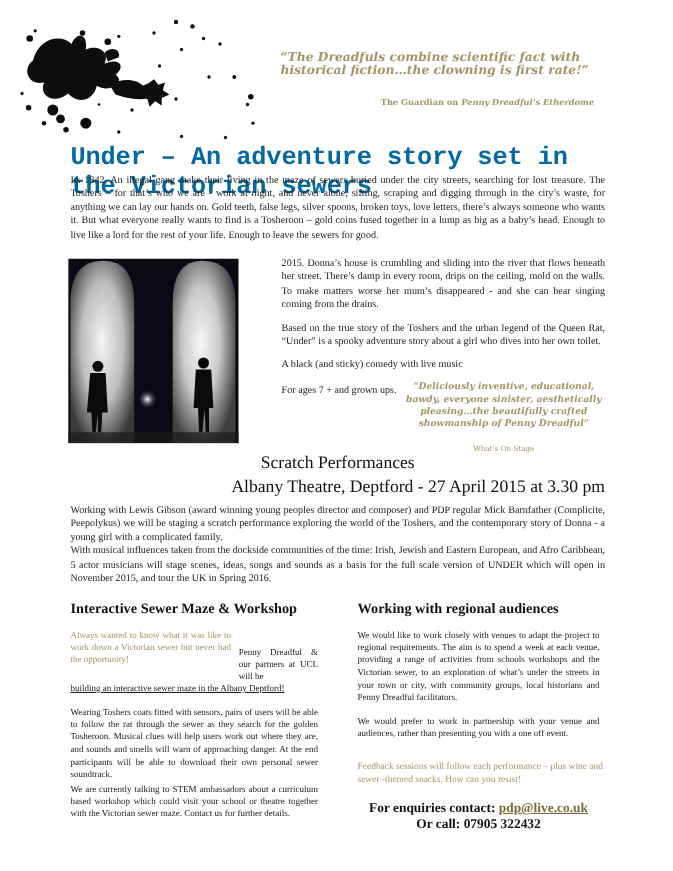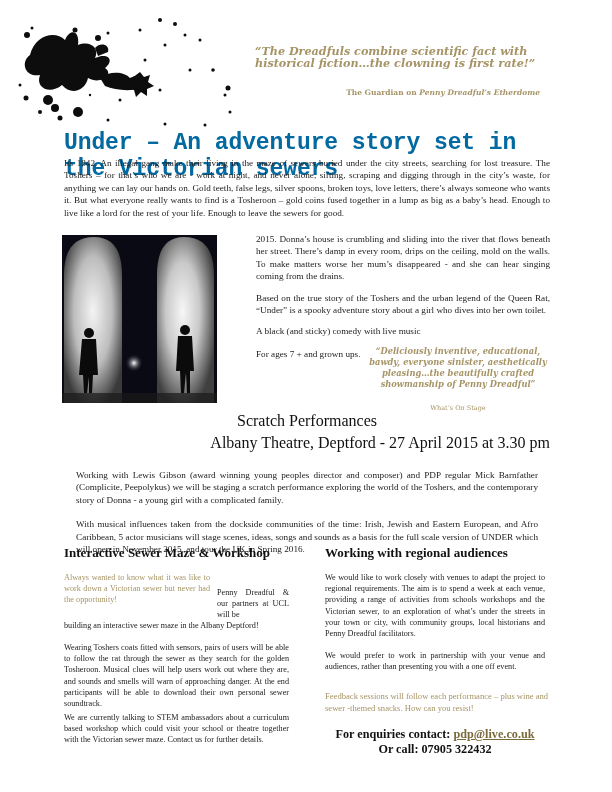--- a/index.html
+++ b/index.html
@@ -51,40 +51,40 @@
 
   #scratch-title {
     position: absolute; left: 64px; top: 412px; width: 486px; text-align: center;
     font-family: "Liberation Serif", serif; font-size: 16px; color: #111;
   }
   #scratch-venue {
     position: absolute; left: 64px; top: 434px; width: 486px; text-align: right;
     font-family: "Liberation Serif", serif; font-size: 16px; color: #111;
   }
   #scratch-body { position: absolute; left: 64px; top: 457px; width: 486px; }
-  #scratch-body p { margin: 12px; }
+  #scratch-body p { margin: 0; }
 
   .col-heading {
     position: absolute; top: 545px;
     font-family: "Liberation Serif", serif; font-size: 13px; font-weight: bold; color: #111;
   }
   #maze-heading { left: 64px; text-align: right; }
   #regional-heading { left: 325px; }
 
   .small-text {
     font-family: "Liberation Serif", serif; font-size: 8.2px; line-height: 11.2px;
     text-align: justify; color: #222;
   }
   #maze-callout {
     position: absolute; left: 64px; top: 572px; width: 146px;
     font-family: "Liberation Serif", serif; font-size: 8.2px; line-height: 11px;
     color: #a69466; text-align: justify;
   }
   #maze-partners { position: absolute; left: 217px; top: 587px; width: 72px; }
-  #maze-building { position: absolute; left: 64px; top: 620px; width: 240px; }
+  #maze-building { position: absolute; left: 64px; top: 620px; width: 240px; text-decoration: underline; }
   #maze-sensors { position: absolute; left: 64px; top: 642px; width: 225px; }
   #maze-stem { position: absolute; left: 64px; top: 712px; width: 225px; }
 
   #regional-1 { position: absolute; left: 325px; top: 572px; width: 220px; }
   #regional-2 { position: absolute; left: 325px; top: 650px; width: 220px; }
   #regional-feedback {
     position: absolute; left: 325px; top: 690px; width: 225px;
     font-family: "Liberation Serif", serif; font-size: 8.6px; line-height: 12px; color: #a69466;
   }
   #contact {

